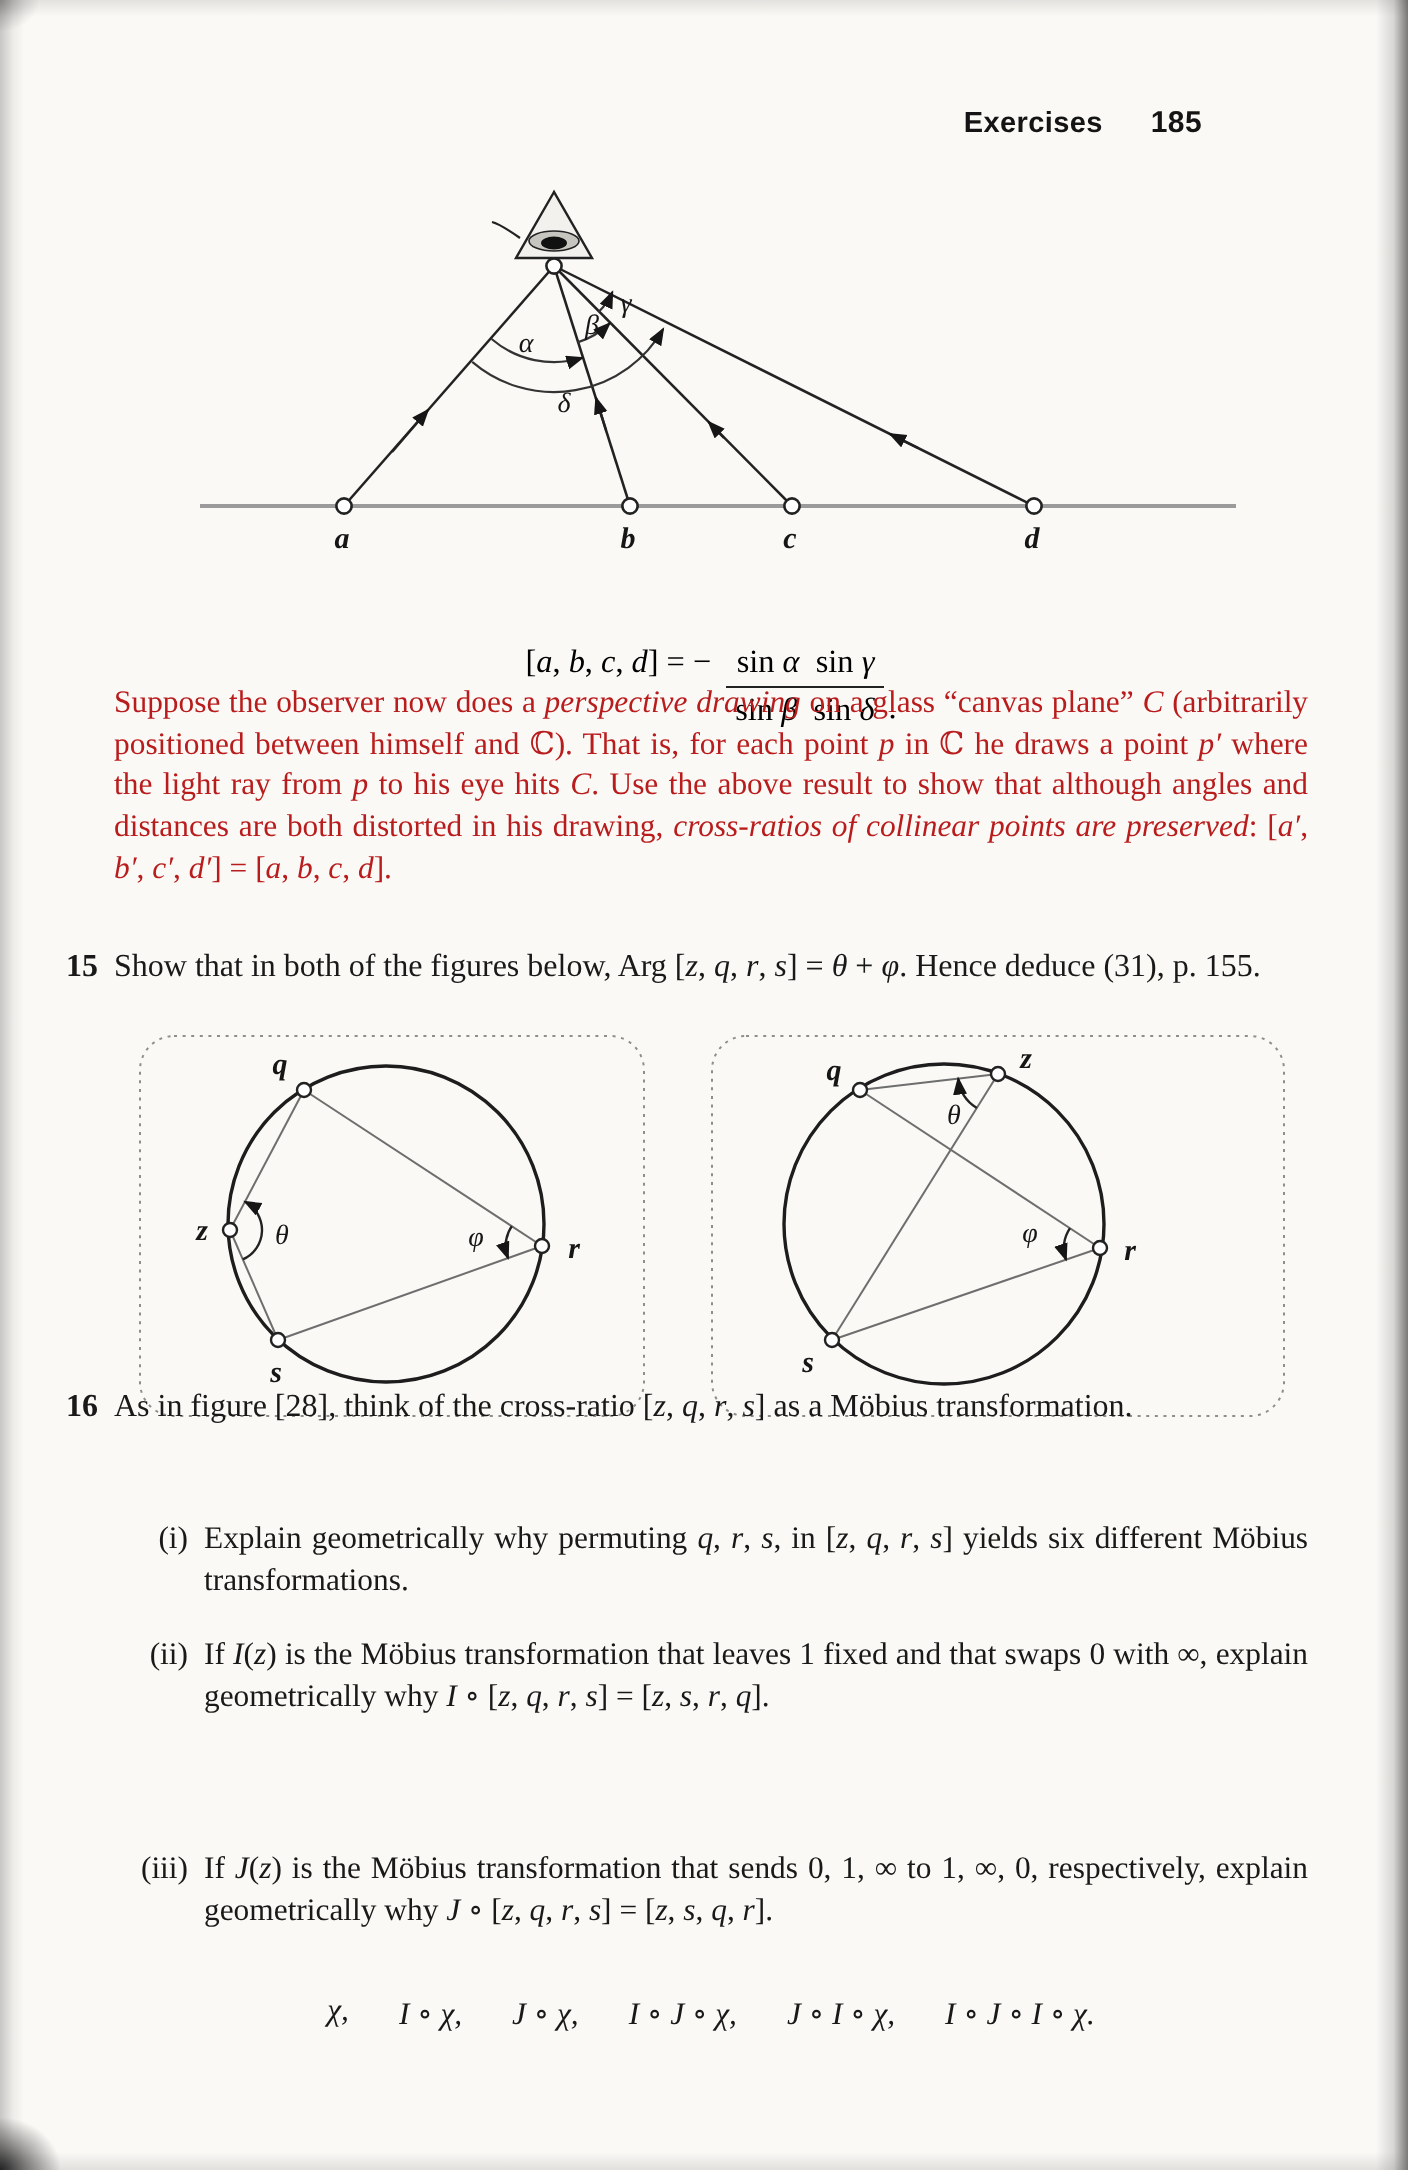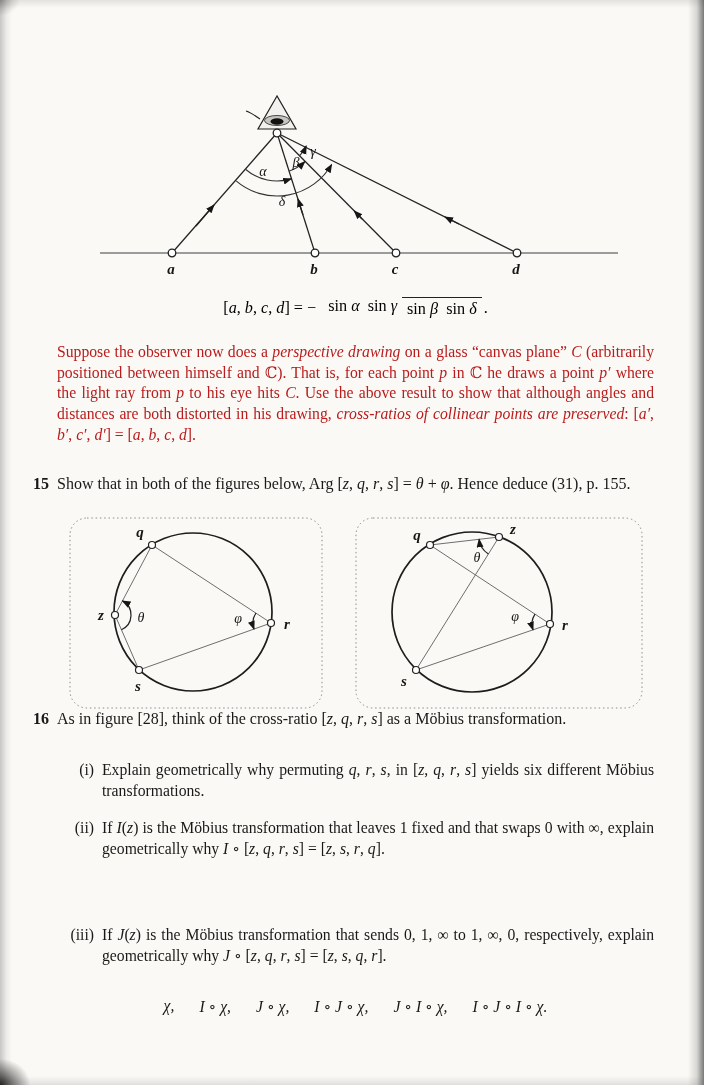--- a/index.html
+++ b/index.html
@@ -30,21 +30,21 @@
 
   .block{
     position:absolute;left:57px;width:597px;
     font-size:15.7px;line-height:20.7px;text-align:justify;color:#b91c1c;
   }
   .formula{
     position:absolute;left:57px;top:297px;width:597px;
     display:flex;justify-content:center;align-items:center;
     font-size:16.2px;color:#000000;
   }
-  .frac{display:inline-flex;text-align:right;margin-left:7px;line-height:19px;}
+  .frac{display:inline-flex;flex-direction:column;text-align:right;margin-left:7px;line-height:19px;margin-top:25px;}
   .frac .num{padding:0 5px 2px;}
   .frac .den{border-top:1.3px solid #222;padding:2px 5px 0;}
   .formula .suffix{align-self:flex-end;margin-left:2px;padding-bottom:1px;}
 
   .item{position:absolute;left:33px;width:621px;font-size:16px;line-height:20.7px;color:#191919;}
   .item .num{position:absolute;left:0;top:0;font-weight:700;}
   .item .body{margin-left:24px;text-align:justify;}
 
   .part{position:absolute;left:57px;width:597px;font-size:15.7px;line-height:20.7px;color:#191919;}
   .part .plabel{position:absolute;left:0;top:0;width:37px;text-align:right;}
@@ -61,20 +61,23 @@
 
 <div class="page">
 
   <div class="edge edge-top"></div>
   <div class="edge edge-left"></div>
   <div class="edge edge-right"></div>
   <div class="edge edge-bottom"></div>
   <div class="edge corner-bl"></div>
   <div class="edge corner-tl"></div>
 
+  <div class="runhead">
+    <span>Exercises</span><span class="pagenum">185</span>
+  </div>
 
   <svg class="figlayer" width="704" height="1085" viewBox="0 0 704 1085">
     <defs>
       <marker id="arr" orient="auto" markerUnits="userSpaceOnUse" markerWidth="10" markerHeight="8" refX="8" refY="3.5">
         <path d="M0,0 L9,3.5 L0,7 Z" fill="#161616"></path>
       </marker>
     </defs>
 
     <g>
       <g>
@@ -183,21 +186,21 @@
     <span class="suffix">.</span>
   </div>
 
   <div class="block" style="top:342px;">Suppose the observer now does a <i>perspective drawing</i> on a glass “canvas plane” <i>C</i> (arbitrarily positioned between himself and ℂ). That is, for each point <i>p</i> in ℂ he draws a point <i>p′</i> where the light ray from <i>p</i> to his eye hits <i>C</i>. Use the above result to show that although angles and distances are both distorted in his drawing, <i>cross-ratios of collinear points are preserved</i>: [<i>a′</i>, <i>b′</i>, <i>c′</i>, <i>d′</i>] = [<i>a</i>, <i>b</i>, <i>c</i>, <i>d</i>].</div>
 
   <div class="item" style="top:474px;">
     <span class="num">15</span>
     <div class="body">Show that in both of the figures below, Arg [<i>z</i>, <i>q</i>, <i>r</i>, <i>s</i>] = <i>θ</i> + <i>φ</i>. Hence deduce (31), p. 155.</div>
   </div>
 
-  <div class="item" style="top:709px;">
+  <div class="item" style="top:694px;">
     <span class="num">16</span>
     <div class="body">As in figure [28], think of the cross-ratio [<i>z</i>, <i>q</i>, <i>r</i>, <i>s</i>] as a Möbius transformation.</div>
   </div>
 
   <div class="part" style="top:760px;">
     <span class="plabel">(i)</span>
     <div class="pbody">Explain geometrically why permuting <i>q</i>, <i>r</i>, <i>s</i>, in [<i>z</i>, <i>q</i>, <i>r</i>, <i>s</i>] yields six different Möbius transformations.</div>
   </div>
 
   <div class="part" style="top:818px;">

